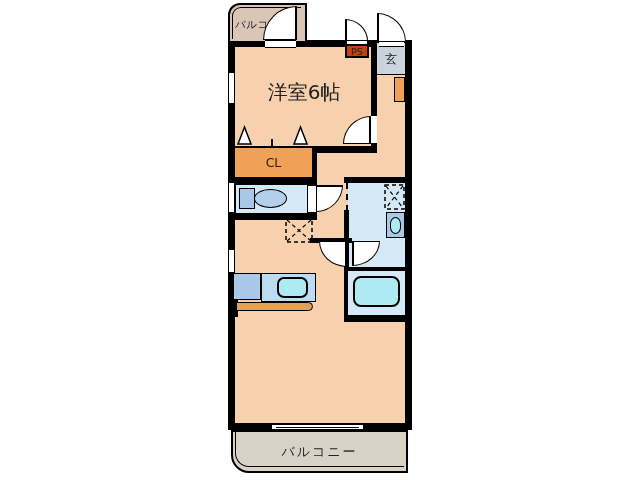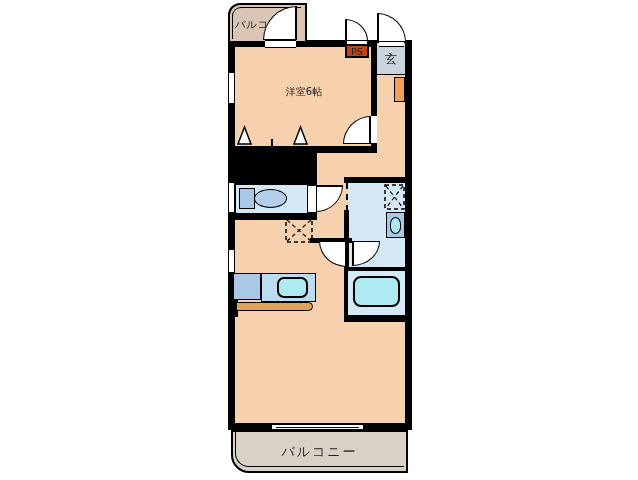--- a/index.html
+++ b/index.html
@@ -38,20 +38,23 @@
   <div class="abs" style="left:317px;top:153px;width:88px;height:30px;background:#f7d0ae;"></div>
   <div class="abs" style="left:317px;top:153px;width:31px;height:87px;background:#f7d0ae;"></div>
   <div class="abs" style="left:235px;top:220px;width:170px;height:203px;background:#f7d0ae;"></div>
   <div class="abs" style="left:394px;top:77px;width:11px;height:25px;background:#f0a155;border:1px solid #000;"></div>
 
   <svg class="abs" style="left:235px;top:123px;" width="80" height="23" viewBox="0 0 80 23">
     <polygon points="3,21 9.5,4 16,21" fill="#fff" stroke="#000" stroke-width="1.5"></polygon>
     <polygon points="59,21 65.5,4 72,21" fill="#fff" stroke="#000" stroke-width="1.5"></polygon>
   </svg>
   <div class="abs wall" style="left:271px;top:139px;width:2px;height:8px;"></div>
+  <div class="abs center" style="left:235px;top:148px;width:77px;height:29px;background:#f0a155;">
+    <span class="lbl" style="font-size:12.5px;">CL</span>
+  </div>
 
   <div class="abs" style="left:235px;top:184px;width:73px;height:30px;background:#d5e8f6;border:1px solid #000;"></div>
   <div class="abs" style="left:239px;top:188px;width:16px;height:21px;background:#a9c7e6;border:1px solid #000;"></div>
   <div class="abs" style="left:254px;top:189px;width:33px;height:19px;background:#b4cfea;border:1px solid #000;border-radius:50%;"></div>
 
   <svg class="abs" style="left:285px;top:218px;" width="28" height="25" viewBox="0 0 28 25">
     <rect x="1" y="1" width="26" height="23" fill="none" stroke="#000" stroke-width="1.5" stroke-dasharray="4 3"></rect>
     <line x1="2" y1="2" x2="26" y2="23" stroke="#000" stroke-width="1.2" stroke-dasharray="4 3"></line>
     <line x1="26" y1="2" x2="2" y2="23" stroke="#000" stroke-width="1.2" stroke-dasharray="4 3"></line>
   </svg>
@@ -104,16 +107,16 @@
 
   <div class="abs center" style="left:345px;top:44px;width:24px;height:14px;background:#c2410c;border:2px solid #000;">
     <span class="lbl" style="font-size:9.5px;">PS</span>
   </div>
 
   <div class="abs center" style="left:231px;top:430px;width:177px;height:43px;background:#d8d1c6;border:2px solid #000;border-radius:0 0 0 18px;">
     <div class="abs" style="left:2px;top:0;width:169px;height:35px;border-left:1px solid #000;border-bottom:1px solid #000;border-radius:0 0 0 14px;"></div>
     <span class="lbl" style="font-size:13px;letter-spacing:2px;">バルコニー</span>
   </div>
 
-  <div class="abs center lbl" style="left:254px;top:84px;width:100px;height:16px;font-size:10px;">洋室6帖</div>
+  <div class="abs center lbl" style="left:254px;top:84px;width:100px;height:16px;font-size:20px;">洋室6帖</div>
   <div class="abs center lbl" style="left:377px;top:51px;width:28px;height:16px;font-size:12px;">玄</div>
 
 </div>
 
 </body></html>

